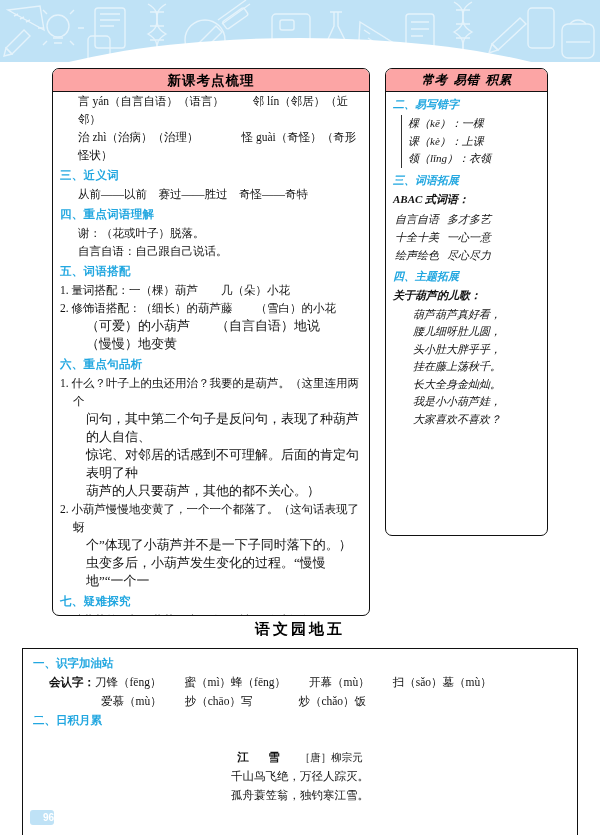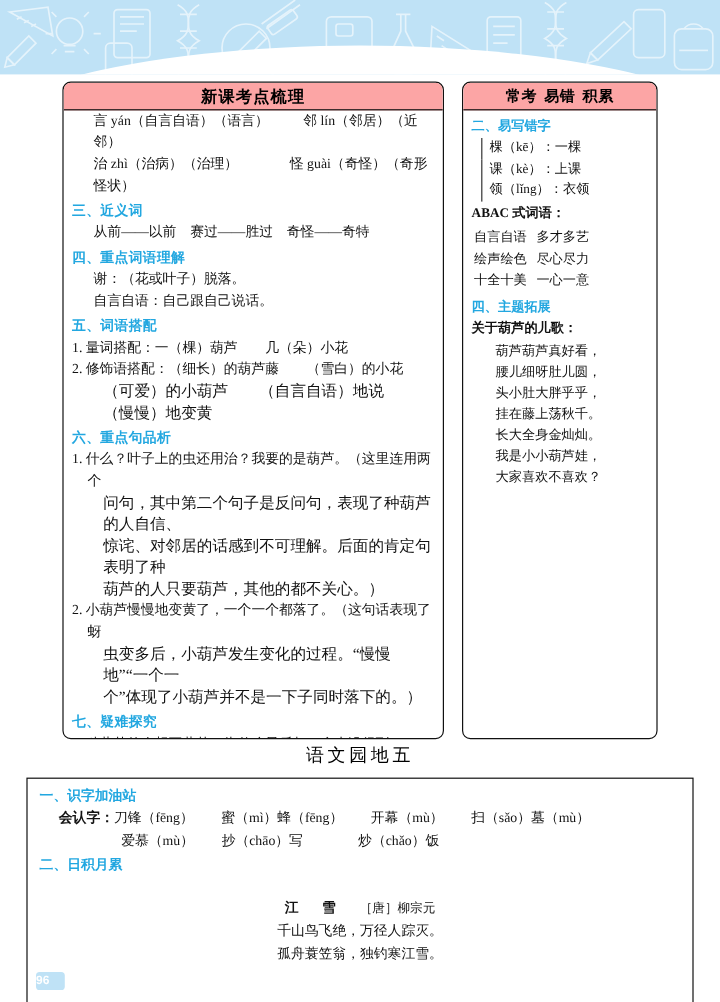--- a/index.html
+++ b/index.html
@@ -49,21 +49,21 @@
   .box {
     position: absolute;
     border: 1px solid #111;
     border-radius: 7px;
     background: #fff;
     box-sizing: border-box;
     overflow: hidden;
   }
 
   #left-box  { left: 52px;  top: 68px; width: 318px; height: 548px; }
-  #right-box { left: 385px; top: 68px; width: 163px; height: 548px; }
+  #right-box { left: 385px; top: 68px; width: 163px; height: 468px; font-style: italic; }
 
   .box-header {
     background: #fca5a5;
     border-bottom: 1px solid #111;
     text-align: center;
     font-weight: bold;
     color: #000;
     font-family: "Liberation Sans", sans-serif;
     letter-spacing: 1px;
     box-sizing: border-box;
@@ -135,21 +135,21 @@
   .r-cols { font-size: 11px; color:#111; line-height: 18px; padding-left: 2px; margin:0; }
   .r-cols .gap { display:inline-block; width: 8px; }
 
   
   #unit-title {
     position: absolute;
     left: 0; top: 620px;
     width: 600px;
     text-align: center;
     font-family: "Liberation Sans", sans-serif;
-    font-weight: normal;
+    font-weight: bold;
     font-size: 15px;
     letter-spacing: 3px;
     color: #000;
   }
   #bottom-box {
     position: absolute;
     left: 22px; top: 648px;
     width: 556px; height: 190px;
     border: 1px solid #111;
     background: #fff;
@@ -175,21 +175,21 @@
   #page-num {
     position: absolute;
     left: 30px; top: 810px;
     width: 24px; height: 15px;
     background: #bfe2f6;
     border-radius: 3px;
     color: #ffffff;
     font-family: "Liberation Sans", sans-serif;
     font-size: 10px;
     font-weight: bold;
-    text-align: left;
+    text-align: right;
     line-height: 15px;
   }
 </style>
 </head>
 <body>
 
 <div id="top-band">
   <svg class="doodles" viewBox="0 0 600 62" xmlns="http://www.w3.org/2000/svg">
     <g fill="none" stroke="#ffffff" stroke-width="1.4" opacity="0.9">
 
@@ -264,41 +264,42 @@
         <div class="sec-title">五、词语搭配</div>
         <div class="num-line">1. 量词搭配：一（棵）葫芦　　几（朵）小花</div>
         <div class="num-line">2. 修饰语搭配：（细长）的葫芦藤　　（雪白）的小花</div>
         <div class="cont">（可爱）的小葫芦　　（自言自语）地说　　（慢慢）地变黄</div>
         <div class="sec-title">六、重点句品析</div>
         <div class="num-line">1. 什么？叶子上的虫还用治？我要的是葫芦。（这里连用两个</div>
         <div class="cont">问句，其中第二个句子是反问句，表现了种葫芦的人自信、</div>
         <div class="cont">惊诧、对邻居的话感到不可理解。后面的肯定句表明了种</div>
         <div class="cont">葫芦的人只要葫芦，其他的都不关心。）</div>
         <div class="num-line">2. 小葫芦慢慢地变黄了，一个一个都落了。（这句话表现了蚜</div>
+        <div class="cont">个”体现了小葫芦并不是一下子同时落下的。）</div>
         <div class="cont">虫变多后，小葫芦发生变化的过程。“慢慢地”“一个一</div>
-        <div class="cont">个”体现了小葫芦并不是一下子同时落下的。）</div>
         <div class="sec-title">七、疑难探究</div>
         <div class="num-line">1. 种葫芦的人想要葫芦，为什么最后却一个也没得到？</div>
         <div class="cont">因为种葫芦的人只想要葫芦，却不懂得叶子和葫芦之间的关</div>
       </div>
   </div>
 
   <div class="box" id="right-box">
     <div class="box-header">
       <span>常考</span><span class="sp"></span><span>易错</span><span class="sp"></span><span>积累</span>
     </div>
     <div class="box-body" id="right-body">
         <div class="r-sec">二、易写错字</div>
         <div class="r-line bar">棵（kē）：一棵</div>
         <div class="r-line bar">课（kè）：上课</div>
         <div class="r-line bar">领（lǐng）：衣领</div>
+        <div class="r-sec">三、词语拓展</div>
         <div class="r-bold">ABAC 式词语：</div>
         <div class="r-cols"><span>自言自语</span><span class="gap"></span><span>多才多艺</span></div>
+        <div class="r-cols"><span>十全十美</span><span class="gap"></span><span>一心一意</span></div>
         <div class="r-cols"><span>绘声绘色</span><span class="gap"></span><span>尽心尽力</span></div>
-        <div class="r-cols"><span>十全十美</span><span class="gap"></span><span>一心一意</span></div>
         <div class="r-sec">四、主题拓展</div>
         <div class="r-bold">关于葫芦的儿歌：</div>
         <div class="r-line poem">葫芦葫芦真好看，</div>
         <div class="r-line poem">腰儿细呀肚儿圆，</div>
         <div class="r-line poem">头小肚大胖乎乎，</div>
         <div class="r-line poem">挂在藤上荡秋千。</div>
         <div class="r-line poem">长大全身金灿灿。</div>
         <div class="r-line poem">我是小小葫芦娃，</div>
         <div class="r-line poem">大家喜欢不喜欢？</div>
       </div>

